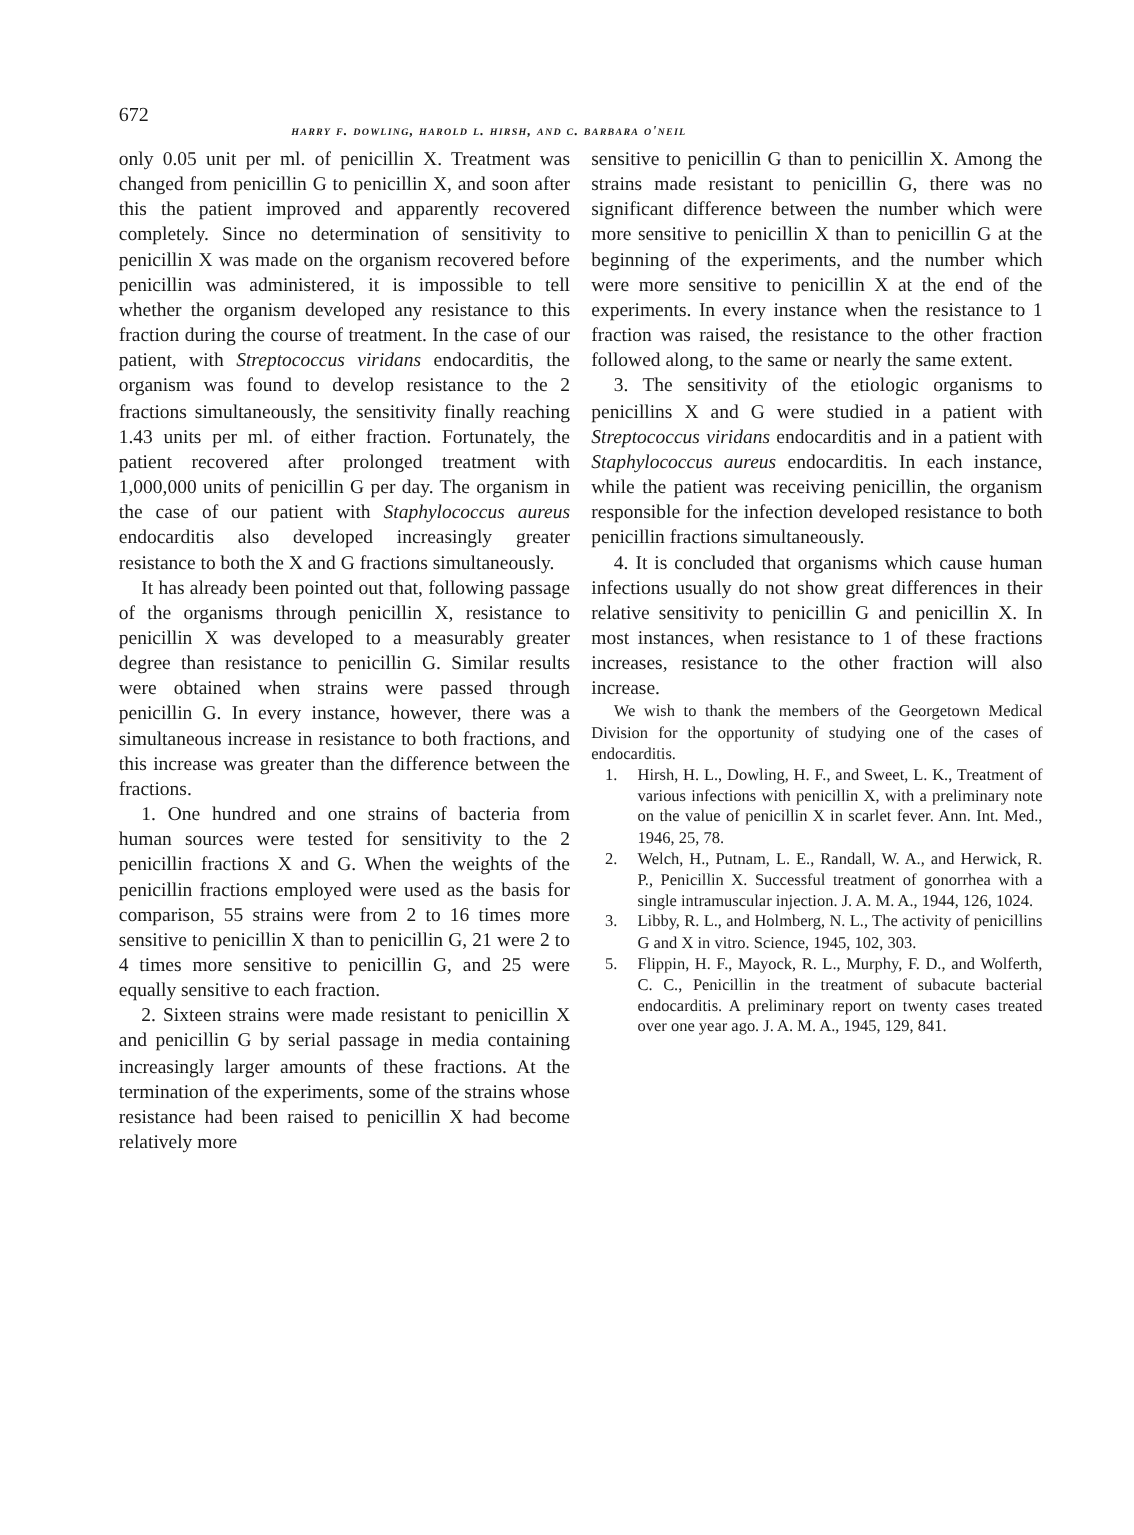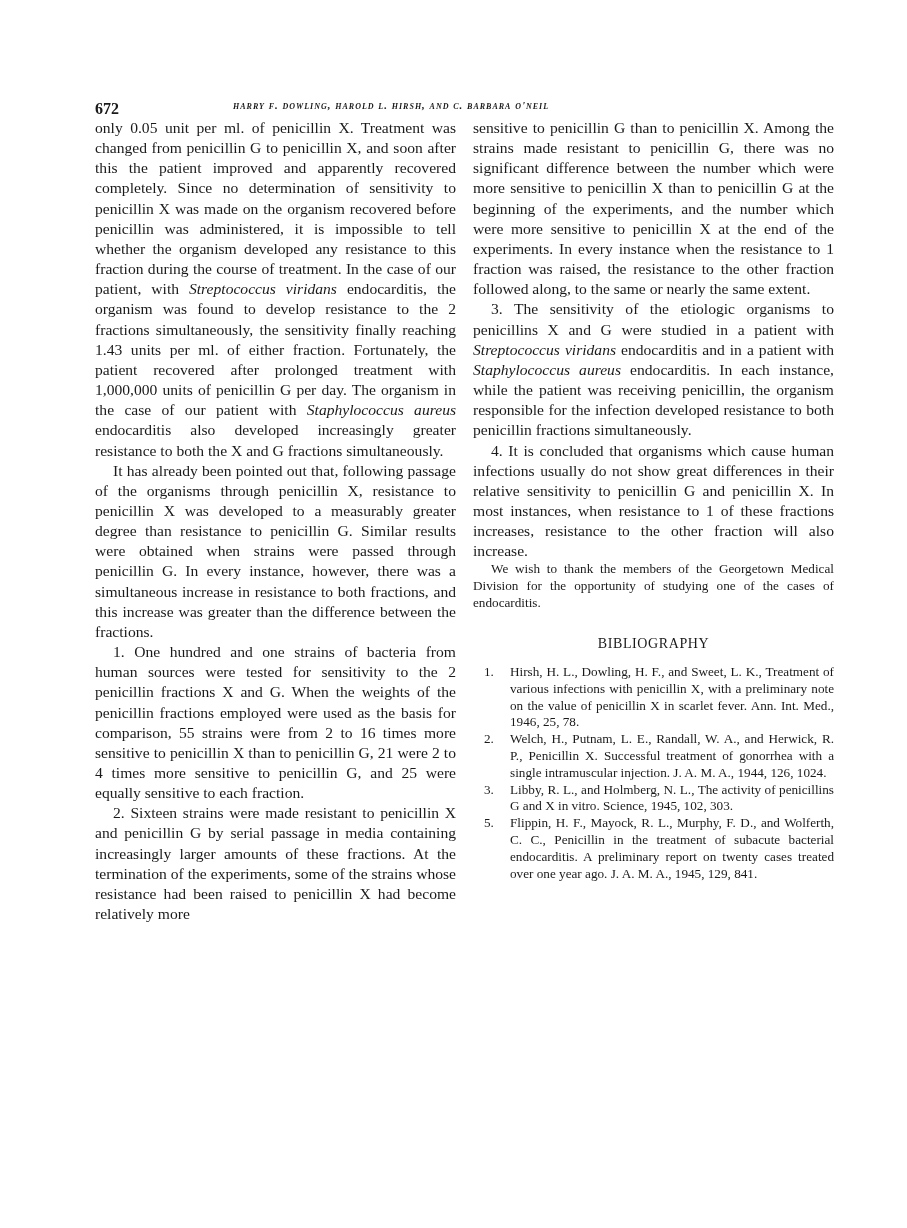--- a/index.html
+++ b/index.html
@@ -1,19 +1,19 @@
 <!DOCTYPE html>
 <html><head>
 <meta charset="utf-8">
 <style>
   html, body { margin:0; padding:0; background:#ffffff; }
   body { width:907px; height:1228px; position:relative; overflow:hidden;
          font-family:"Liberation Serif","DejaVu Serif",serif; color:#1a1a1a; }
   .running-head { position:absolute; top:84px; left:95px; width:738px; height:22px; }
-  .page-num { position:absolute; left:0; top:16px; font-weight:bold; font-size:16px; }
+  .page-num { position:absolute; left:0; top:0; font-weight:normal; font-size:16px; }
   .authors { position:absolute; left:138px; top:15px; font-size:11px; font-weight:bold;
              letter-spacing:1px; font-variant:small-caps; text-transform:lowercase;font-style:italic; }
   .col { position:absolute; top:118px; width:361px; font-size:15.6px; line-height:20.15px;
          text-align:justify; }
   .col-left { left:95px; }
   .col-right { left:473px; }
   p { margin:0; }
   .indent { text-indent:18px; }
   i { font-style:italic; }
   .sec-head { text-align:center; font-size:11.5px; letter-spacing:1.2px; margin:32px 0 22px 0;
@@ -37,20 +37,19 @@
   <p class="indent">It has already been pointed out that, following passage of the organisms through penicillin X, resistance to penicillin X was developed to a measurably greater degree than resistance to penicillin G. Similar results were obtained when strains were passed through penicillin G. In every instance, however, there was a simultaneous increase in resistance to both fractions, and this increase was greater than the difference between the fractions.</p>
   <p class="indent">1. One hundred and one strains of bacteria from human sources were tested for sensitivity to the 2 penicillin fractions X and G. When the weights of the penicillin fractions employed were used as the basis for comparison, 55 strains were from 2 to 16 times more sensitive to penicillin X than to penicillin G, 21 were 2 to 4 times more sensitive to penicillin G, and 25 were equally sensitive to each fraction.</p>
   <p class="indent">2. Sixteen strains were made resistant to penicillin X and penicillin G by serial passage in media containing increasingly larger amounts of these fractions. At the termination of the experiments, some of the strains whose resistance had been raised to penicillin X had become relatively more</p>
 </div>
 
 <div class="col col-right">
   <p>sensitive to penicillin G than to penicillin X. Among the strains made resistant to penicillin G, there was no significant difference between the number which were more sensitive to penicillin X than to penicillin G at the beginning of the experiments, and the number which were more sensitive to penicillin X at the end of the experiments. In every instance when the resistance to 1 fraction was raised, the resistance to the other fraction followed along, to the same or nearly the same extent.</p>
   <p class="indent">3. The sensitivity of the etiologic organisms to penicillins X and G were studied in a patient with <i>Streptococcus viridans</i> endocarditis and in a patient with <i>Staphylococcus aureus</i> endocarditis. In each instance, while the patient was receiving penicillin, the organism responsible for the infection developed resistance to both penicillin fractions simultaneously.</p>
   <p class="indent">4. It is concluded that organisms which cause human infections usually do not show great differences in their relative sensitivity to penicillin G and penicillin X. In most instances, when resistance to 1 of these fractions increases, resistance to the other fraction will also increase.</p>
   <p class="ack">We wish to thank the members of the Georgetown Medical Division for the opportunity of studying one of the cases of endocarditis.</p>
-  <div class="bib-head">BIBLIOGRAPHY</div>
   <div class="bib">
     <div class="bib-item"><span class="num">1.</span><span>Hirsh, H. L., Dowling, H. F., and Sweet, L. K., Treatment of various infections with penicillin X, with a preliminary note on the value of penicillin X in scarlet fever. Ann. Int. Med., 1946, 25, 78.</span></div>
     <div class="bib-item"><span class="num">2.</span><span>Welch, H., Putnam, L. E., Randall, W. A., and Herwick, R. P., Penicillin X. Successful treatment of gonorrhea with a single intramuscular injection. J. A. M. A., 1944, 126, 1024.</span></div>
     <div class="bib-item"><span class="num">3.</span><span>Libby, R. L., and Holmberg, N. L., The activity of penicillins G and X in vitro. Science, 1945, 102, 303.</span></div>
     <div class="bib-item"><span class="num">5.</span><span>Flippin, H. F., Mayock, R. L., Murphy, F. D., and Wolferth, C. C., Penicillin in the treatment of subacute bacterial endocarditis. A preliminary report on twenty cases treated over one year ago. J. A. M. A., 1945, 129, 841.</span></div>
   </div>
 </div>
 
 </body></html>

